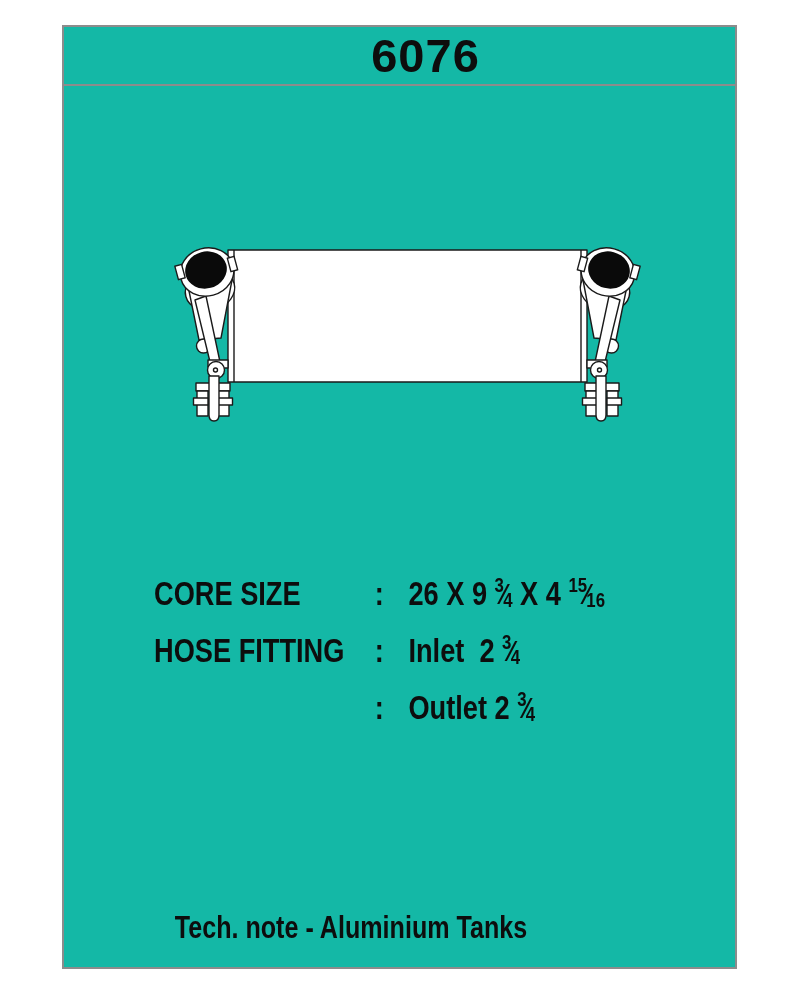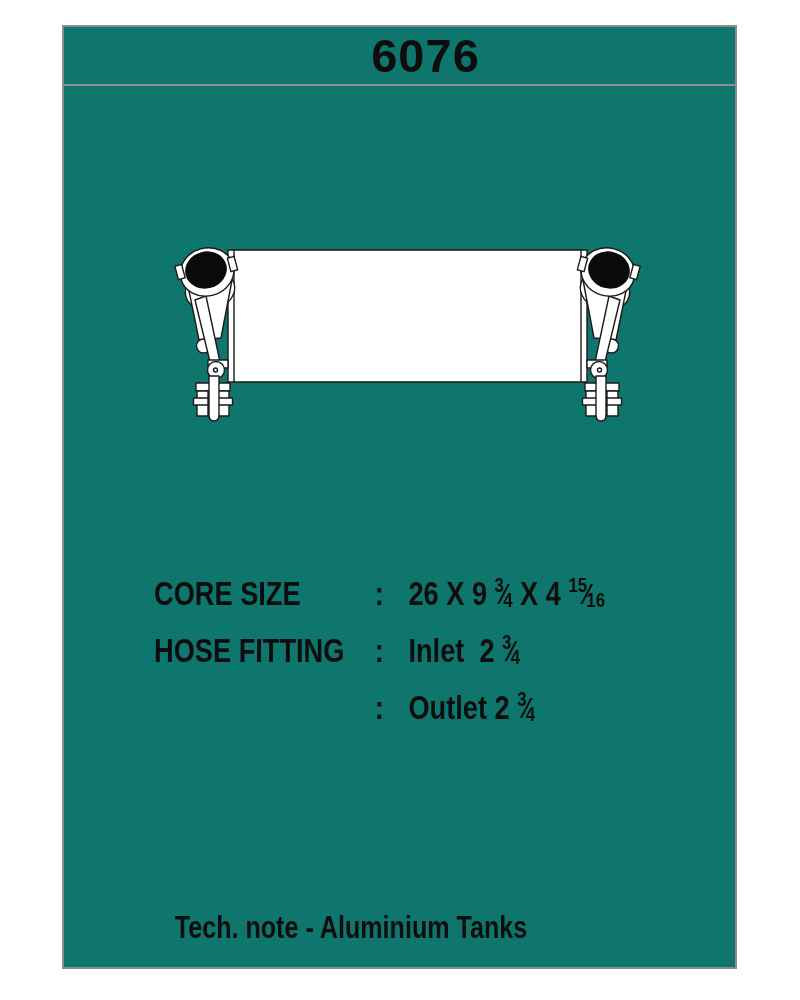--- a/index.html
+++ b/index.html
@@ -4,21 +4,21 @@
 <style>
   html,body { margin:0; padding:0; }
   body {
     width:800px; height:1000px; position:relative; overflow:hidden;
     background:#ffffff; color:#0d0d0d;
     font-family:"Liberation Sans","DejaVu Sans",sans-serif;
     font-weight:bold;
   }
   .frame {
     position:absolute; left:62px; top:25px; width:675px; height:944px;
-    border:2px solid #8c8c8c; box-sizing:border-box; background:#0f766e;
+    border:2px solid #8c8c8c; box-sizing:border-box; background:#14b8a6;
   }
   .header {
     height:57px; border-bottom:2px solid #8c8c8c;
     display:flex; align-items:center; justify-content:center;
   }
   .title {
     font-size:47px; letter-spacing:1px; padding-left:52px; line-height:1;
   }
   .drawing { position:absolute; left:140px; top:228px; width:520px; height:200px; }
 

